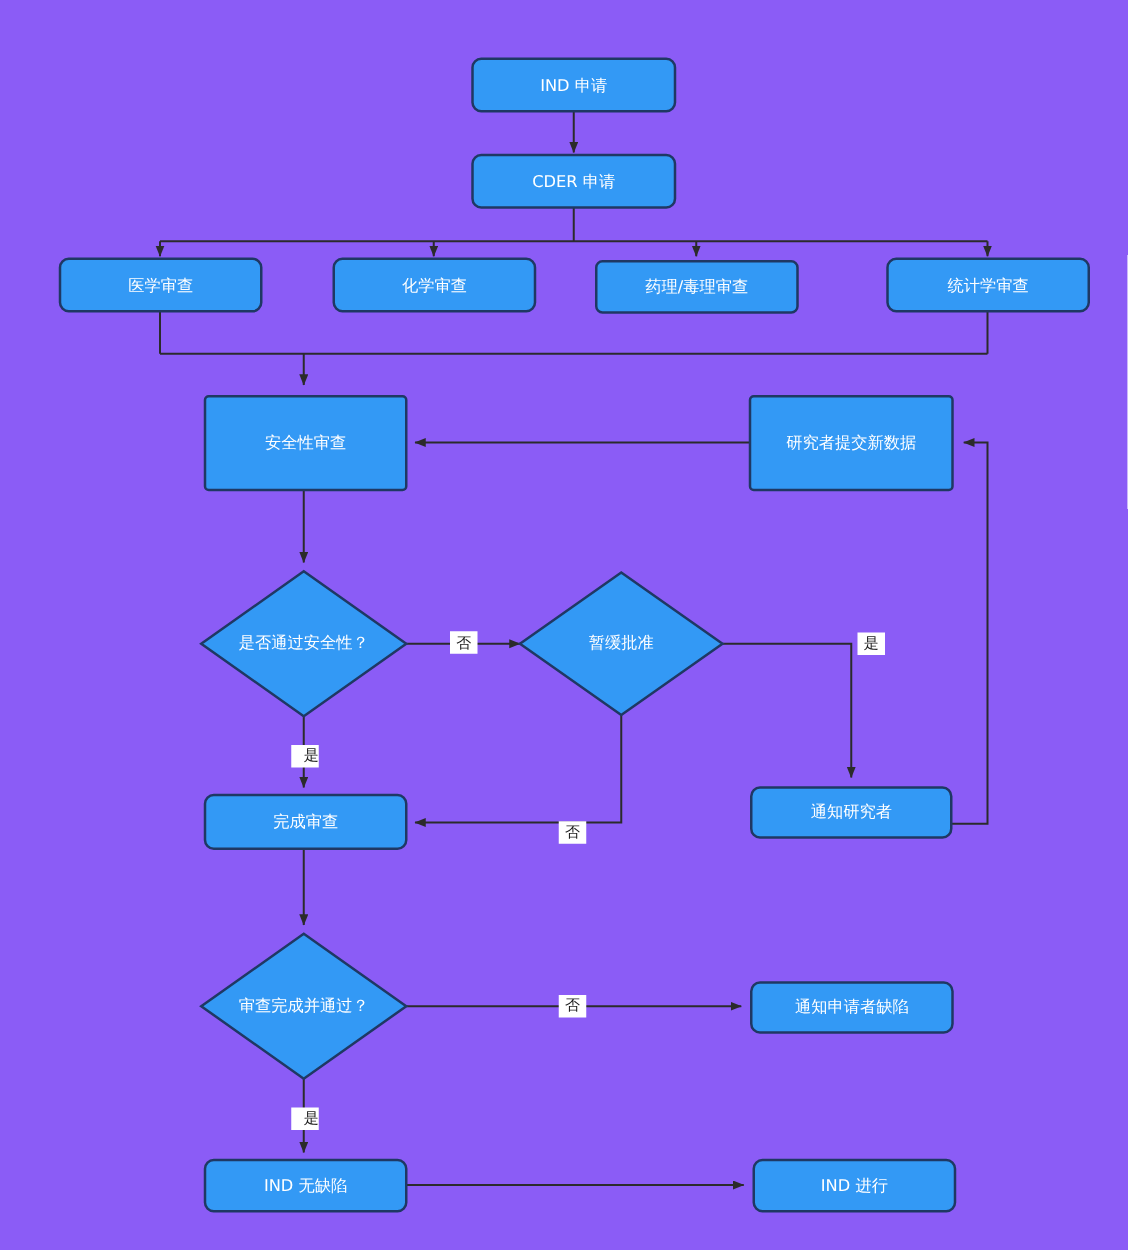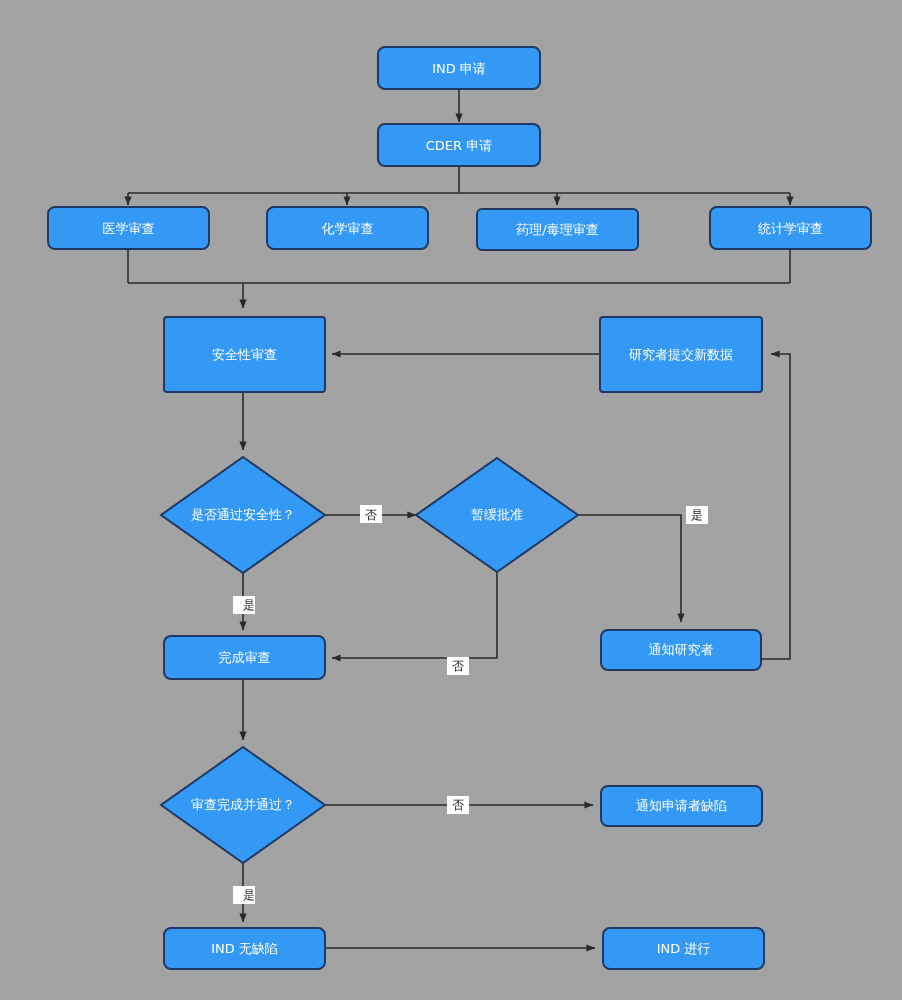--- a/index.html
+++ b/index.html
@@ -7,21 +7,21 @@
     padding: 0;
     background: #ffffff;
   }
   body {
     font-family: "DejaVu Sans", "Liberation Sans", sans-serif;
   }
   #canvas {
     position: relative;
     width: 902px;
     height: 1000px;
-    background: #a3a3a3;
+    background: #8b5cf6;
     overflow: hidden;
   }
   #flow-svg {
     position: absolute;
     left: 0;
     top: 0;
     width: 902px;
     height: 1000px;
   }
   .node-label {

